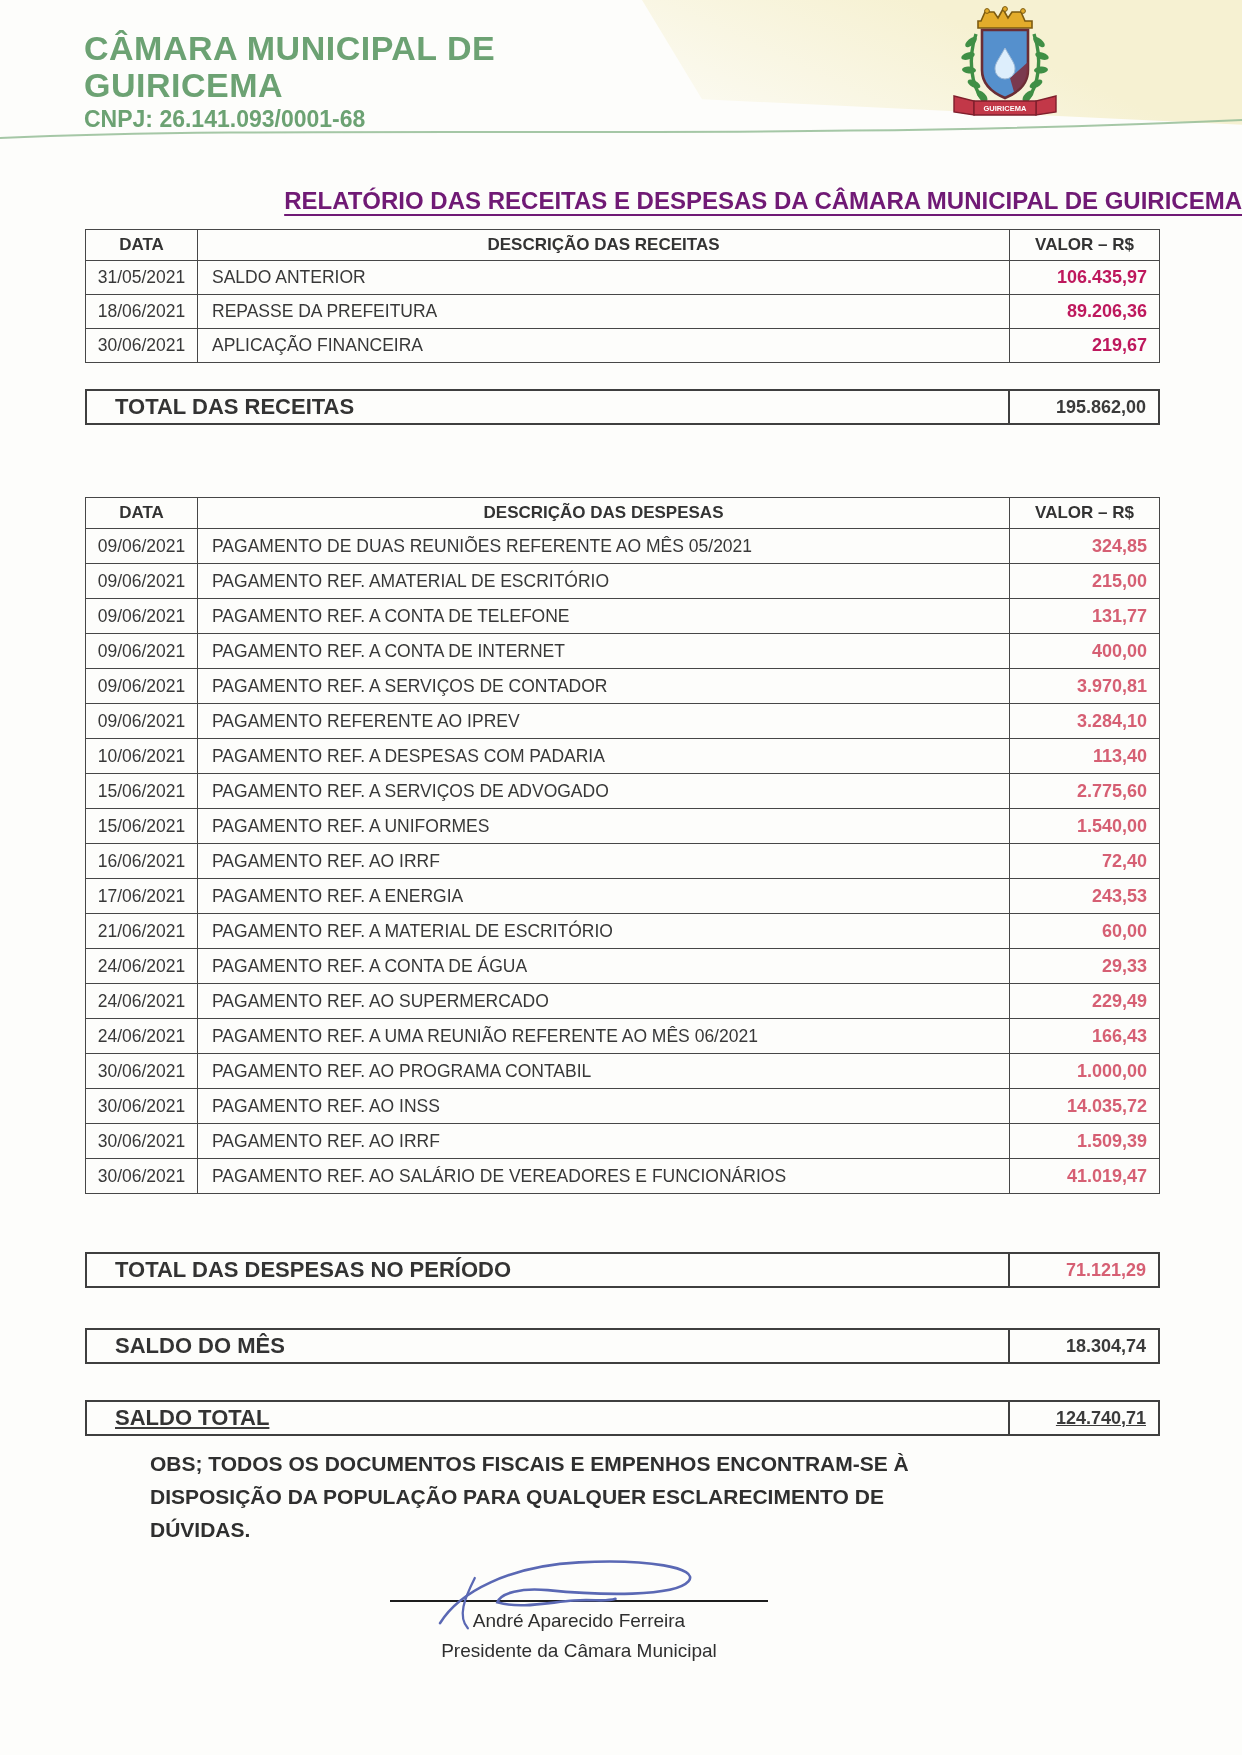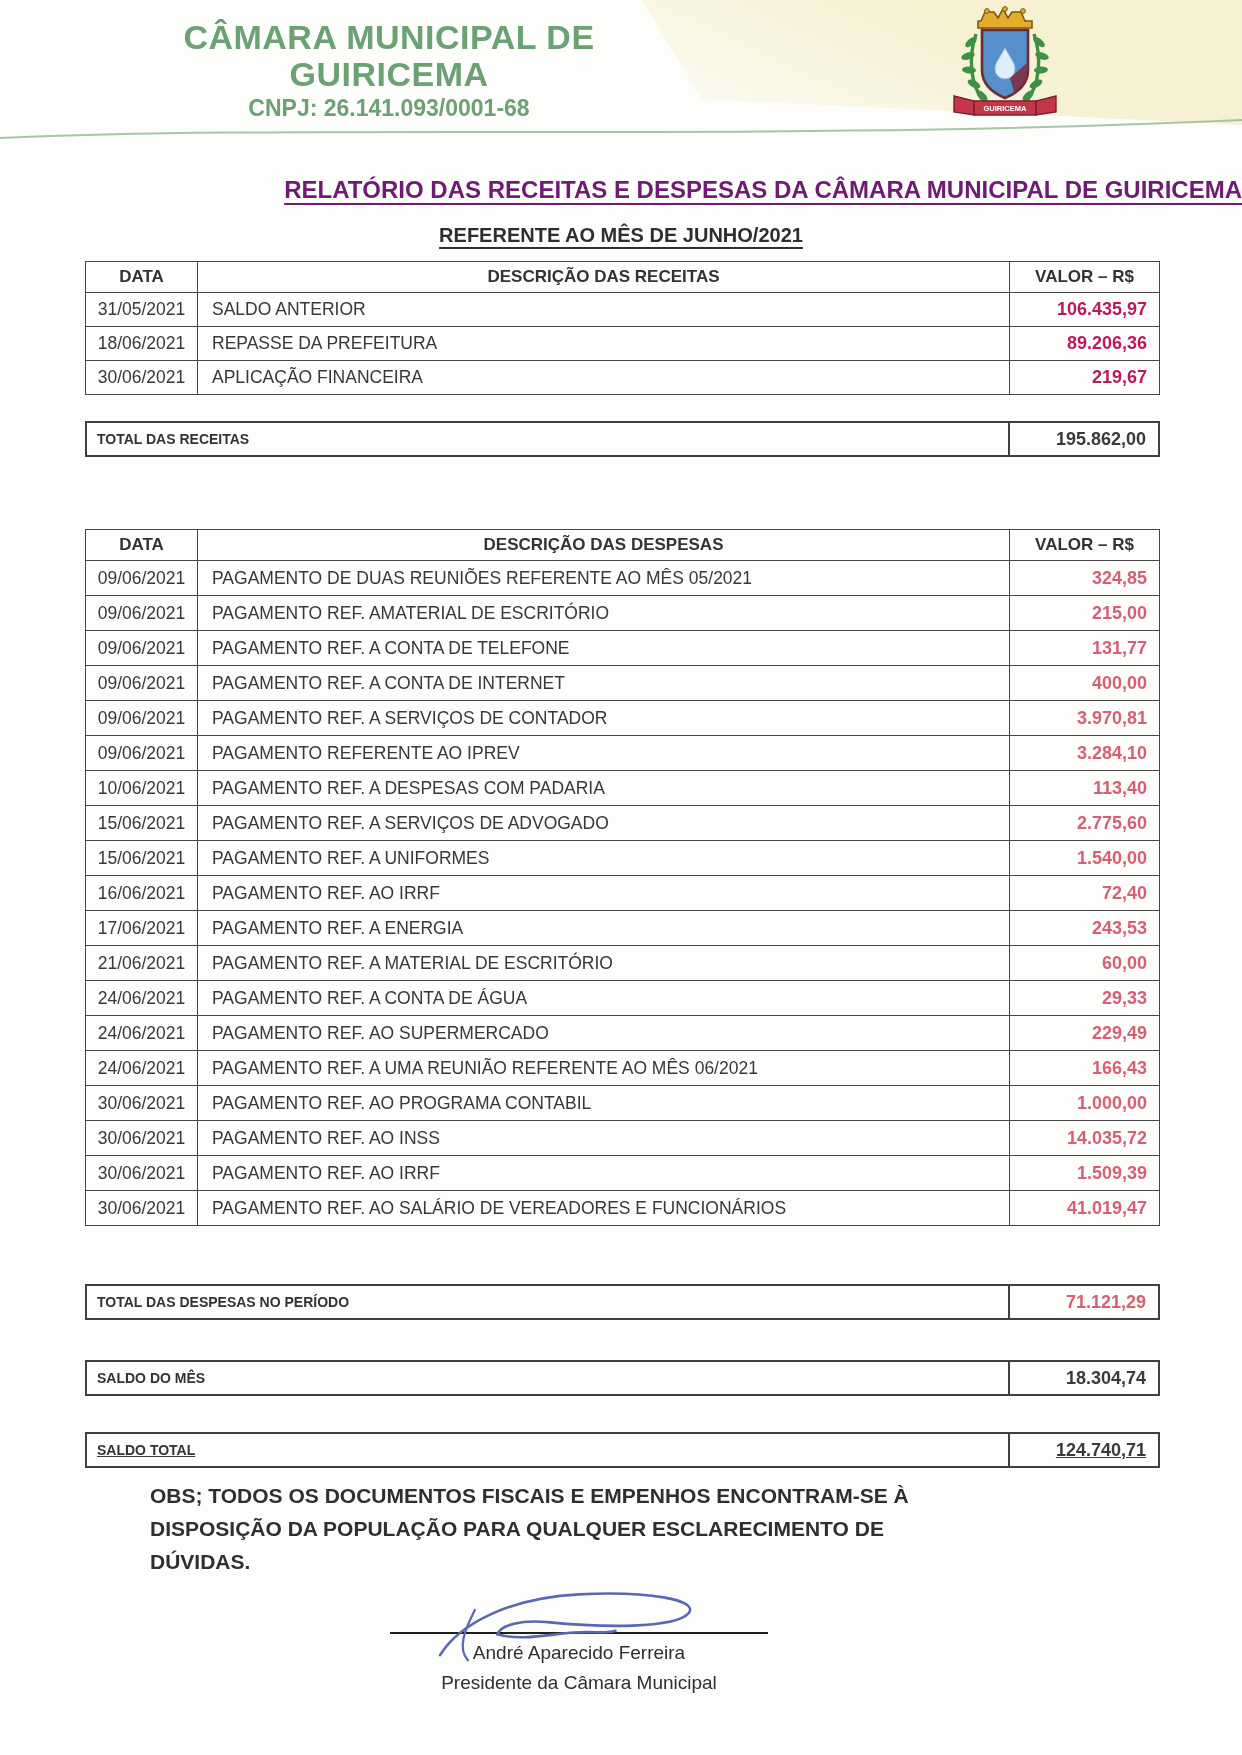--- a/index.html
+++ b/index.html
@@ -13,21 +13,21 @@
     position:relative;width:1242px;height:1755px;margin:0 auto;
     background:#fdfdfb;overflow:hidden;color:var(--ink);
   }
   .scan-tint{
     position:absolute;top:0;right:0;width:600px;height:160px;
     background:linear-gradient(205deg,#f6f1d2 35%,rgba(246,241,210,0));
     clip-path:polygon(0 0,100% 0,100% 78%,10% 62%);
     pointer-events:none;
   }
   
-  .letterhead{position:relative;padding-top:19px;margin-left:84px;width:610px;text-align:center;}
+  .letterhead{position:relative;padding-top:30px;margin-left:84px;width:610px;}
   .org-name{font-size:34px;font-weight:bold;color:var(--brand-green);letter-spacing:.5px;line-height:1.08;}
   .state-line{font-size:26px;font-weight:bold;color:var(--brand-green);margin-top:3px;}
   .cnpj-line{font-size:23px;font-weight:bold;color:var(--brand-green);margin-top:3px;}
   .crest{position:absolute;top:4px;right:170px;width:134px;height:120px;}
   .letterhead-curve{position:absolute;left:0;top:112px;width:1242px;height:36px;}
   
   .report-title{margin-top:54px;text-align:right;font-size:24px;font-weight:bold;color:#701a75;
     text-decoration:underline;text-underline-offset:5px;text-decoration-thickness:2px;}
   .report-subtitle{margin-top:20px;text-align:center;font-size:20px;font-weight:bold;color:#2e2e2e;
     text-decoration:underline;text-underline-offset:5px;text-decoration-thickness:2px;}
@@ -41,21 +41,21 @@
   .t-despesas td{height:35px;}
   td.date-cell{text-align:center;font-size:17.5px;}
   td.desc-cell{padding-left:14px;}
   td.value-cell{text-align:right;padding-right:12px;font-weight:bold;color:#be185d;font-size:18px;}
   .t-despesas td.value-cell{color:var(--value-red);}
   .t-receitas{margin-top:14px;}
   .t-despesas{margin-top:72px;}
   
   .bar-table{border-collapse:collapse;margin-left:85px;width:1075px;table-layout:fixed;}
   .bar-table td{border:2px solid #3f3f3f;height:34px;}
-  .bar-label{font-size:14px;font-weight:bold;color:#333;padding-left:10px;}
+  .bar-label{font-size:22px;font-weight:bold;color:#333;padding-left:28px;}
   .bar-value{width:150px;text-align:right;padding-right:12px;font-weight:bold;font-size:18px;color:#3a3a3a;}
   .bar-red .bar-value{color:var(--value-red);}
   .m-total-receitas{margin-top:26px;}
   .m-total-despesas{margin-top:58px;}
   .m-saldo-mes{margin-top:40px;}
   .m-saldo-total{margin-top:36px;text-decoration:underline;}
   
   .obs{margin:12px 0 0 150px;width:815px;font-size:21px;font-weight:bold;color:#2f2f2f;line-height:1.55;}
   .sig-block{position:relative;margin-top:2px;text-align:center;transform:translateX(-42px);}
   .sig-scribble{display:block;margin:0 auto -34px auto;width:330px;height:86px;}
@@ -109,21 +109,20 @@
       <path d="M36,97 h62 v14 h-62 z" fill="#c23848" stroke="#7e1f2c" stroke-width="1.4"></path>
       <text x="67" y="107" text-anchor="middle" font-size="7.5" font-weight="bold" fill="#ffffff" font-family="Liberation Sans, sans-serif">GUIRICEMA</text>
     </g>
   </svg>
 
   <svg class="letterhead-curve" viewBox="0 0 1242 36" preserveAspectRatio="none">
     <path d="M0,26 C320,12 760,30 1242,8" fill="none" stroke="#95bd97" stroke-width="2" opacity="0.85"></path>
   </svg>
 
   <div class="report-title">RELATÓRIO DAS RECEITAS E DESPESAS DA CÂMARA MUNICIPAL DE GUIRICEMA</div>
-  <div class="report-subtitle">REFERENTE AO MÊS DE JUNHO/2021</div>
 
   <table class="doc-table t-receitas">
     <colgroup>
         <col class="col-date">
         <col>
         <col class="col-value">
       </colgroup>
     <thead>
       <tr>
         <th>DATA</th>

